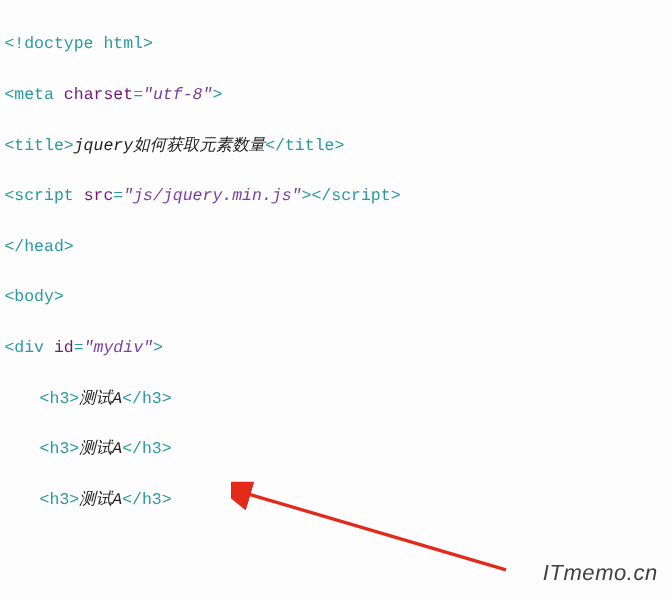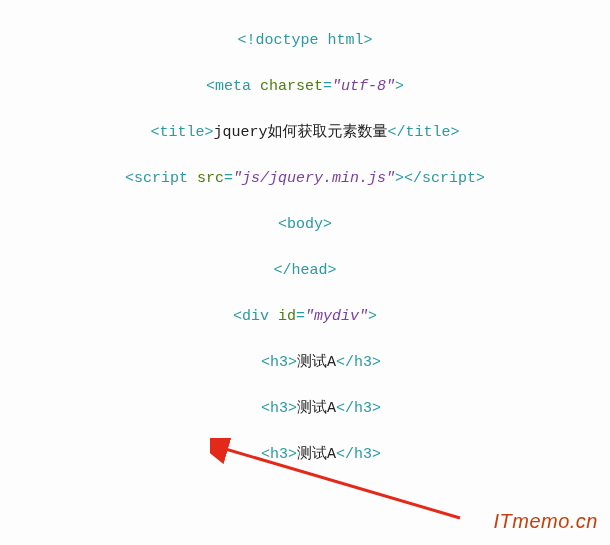--- a/index.html
+++ b/index.html
@@ -10,51 +10,51 @@
   font-family: Consolas, "Courier New", monospace;
   font-size: 15px;
   line-height: 23px;
   position: relative;
   overflow: hidden;
 }
 .code-area {
   padding: 6px 4px;
   white-space: pre;
 }
-.line { display: block; text-align: center; }
+.line { display: block; }
 .indent1 { padding-left: 32px; }
 .tag { color: #2a9aa1; }
-.attr { color: #4d7c0f; }
+.attr { color: #701a75; }
 .str { color: #7b3fa0; font-style: italic; }
-.txt { color: #222; }
+.txt { color: #222; font-style: italic; }
 .watermark {
   position: absolute;
   right: 12px;
   bottom: 12px;
-  color: #c2410c;
+  color: #404040;
   font-family: Arial, sans-serif;
   font-size: 20px;
   font-style: italic;
   letter-spacing: 0.5px;
 }
 .arrow-svg {
   position: absolute;
   pointer-events: none;
 }
 </style>
 </head>
 <body>
 
 <div class="code-area">
 <span class="line"><span class="tag">&lt;!doctype html&gt;</span></span>
 <span class="line"><span class="tag">&lt;meta</span> <span class="attr">charset</span><span class="tag">=</span><span class="str">"utf-8"</span><span class="tag">&gt;</span></span>
 <span class="line"><span class="tag">&lt;title&gt;</span><span class="txt">jquery如何获取元素数量</span><span class="tag">&lt;/title&gt;</span></span>
 <span class="line"><span class="tag">&lt;script</span> <span class="attr">src</span><span class="tag">=</span><span class="str">"js/jquery.min.js"</span><span class="tag">&gt;</span><span class="tag">&lt;/script&gt;</span></span>
+<span class="line"><span class="tag">&lt;/head&gt;</span></span>
 <span class="line"><span class="tag">&lt;body&gt;</span></span>
-<span class="line"><span class="tag">&lt;/head&gt;</span></span>
 <span class="line"><span class="tag">&lt;div</span> <span class="attr">id</span><span class="tag">=</span><span class="str">"mydiv"</span><span class="tag">&gt;</span></span>
 <span class="line indent1"><span class="tag">&lt;h3&gt;</span><span class="txt">测试A</span><span class="tag">&lt;/h3&gt;</span></span>
 <span class="line indent1"><span class="tag">&lt;h3&gt;</span><span class="txt">测试A</span><span class="tag">&lt;/h3&gt;</span></span>
 <span class="line indent1"><span class="tag">&lt;h3&gt;</span><span class="txt">测试A</span><span class="tag">&lt;/h3&gt;</span></span>
 
 
 
 
 
 

